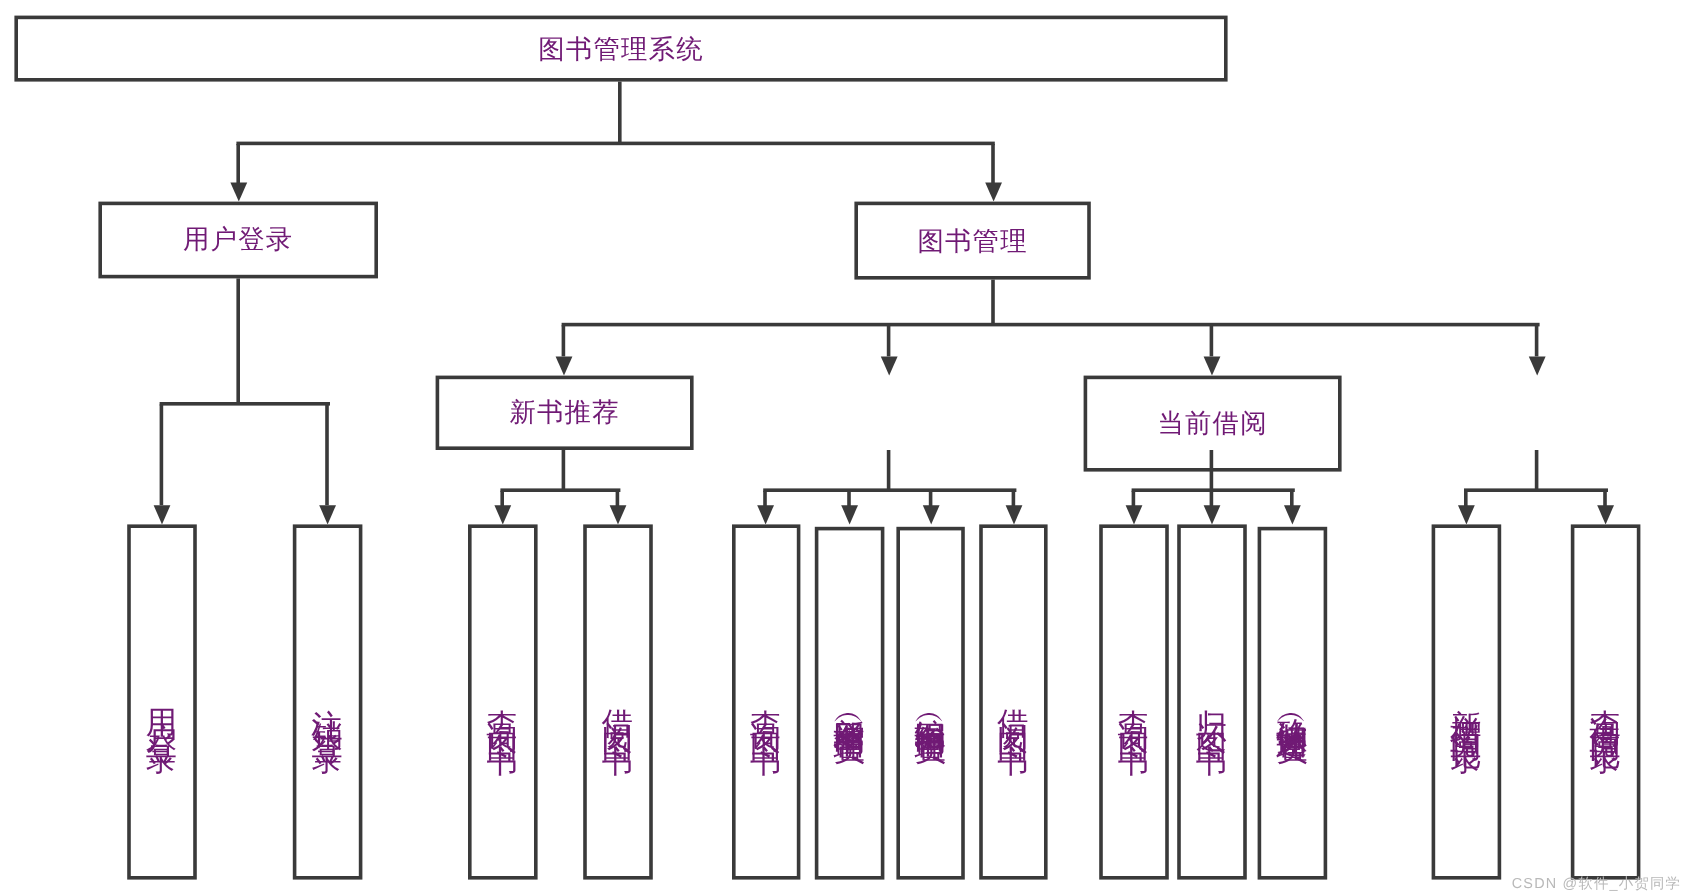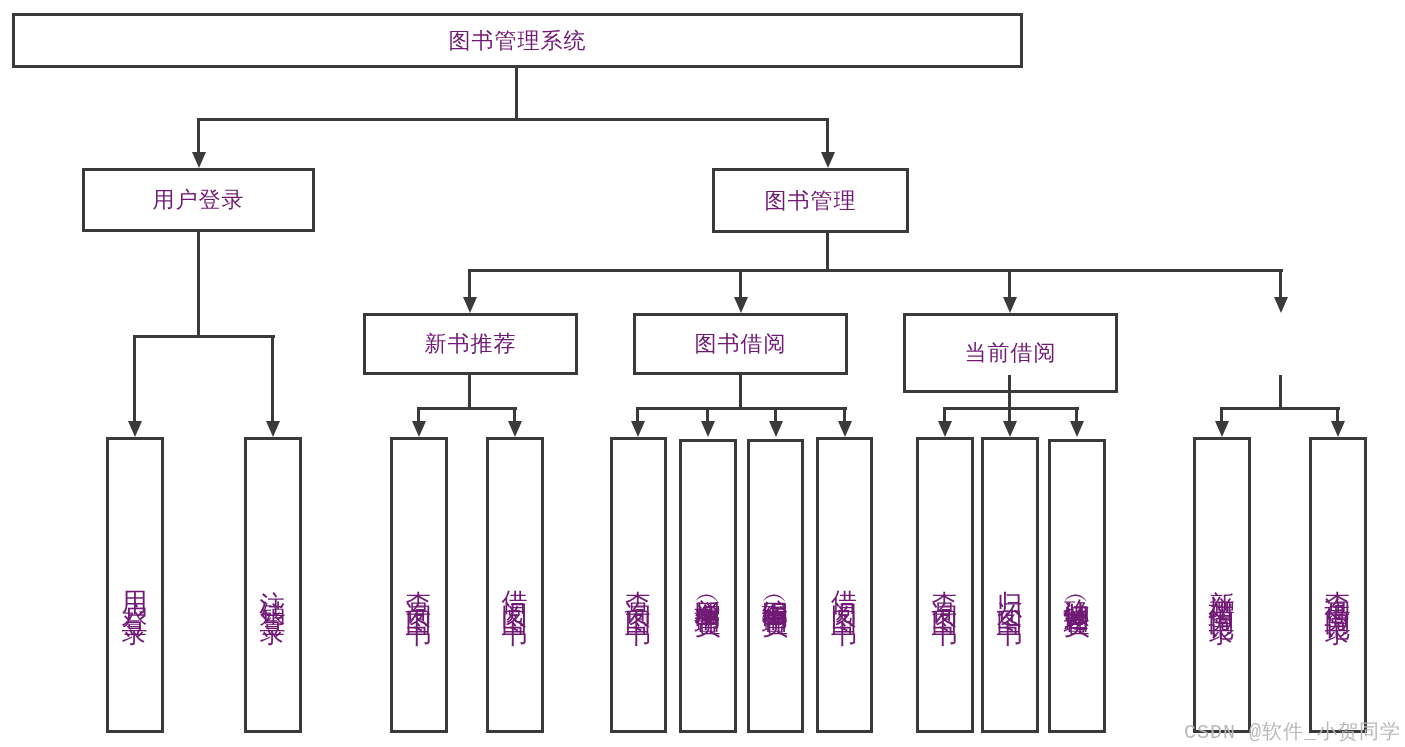--- a/index.html
+++ b/index.html
@@ -18,22 +18,22 @@
   .sp-mid{letter-spacing:6px;margin-bottom:-6px;}
   .sp-tight{letter-spacing:2px;margin-bottom:-2px;}
   .vline{position:absolute;width:3px;background:#3a3a3a;}
   .hline{position:absolute;height:3px;background:#3a3a3a;}
   .arrow{
     position:absolute;width:0;height:0;
     border-left:7px solid transparent;border-right:7px solid transparent;
     border-top:16px solid #3a3a3a;
   }
   .watermark{
-    position:absolute;right:4px;bottom:2px;font-size:20px;color:#b9b9b9;
-    letter-spacing:1px;white-space:nowrap;font-family:Liberation Mono, monospace;
+    position:absolute;right:4px;bottom:2px;font-size:12px;color:#b9b9b9;
+    letter-spacing:1px;white-space:nowrap;
   }
 </style>
 </head>
 <body>
 
 <div class="canvas">
 
   <div class="box hbox" style="left:12px;top:13px;width:1011px;height:55px">图书管理系统</div>
 
   <div class="vline" style="left:515px;top:68px;height:52px"></div>
@@ -65,21 +65,20 @@
   <div class="vline" style="left:468px;top:271px;height:26px"></div>
   <div class="arrow" style="left:463px;top:297px"></div>
   <div class="vline" style="left:739px;top:271px;height:26px"></div>
   <div class="arrow" style="left:734px;top:297px"></div>
   <div class="vline" style="left:1008px;top:271px;height:26px"></div>
   <div class="arrow" style="left:1003px;top:297px"></div>
   <div class="vline" style="left:1279px;top:271px;height:26px"></div>
   <div class="arrow" style="left:1274px;top:297px"></div>
 
   <div class="box hbox" style="left:363px;top:313px;width:215px;height:62px">新书推荐</div>
-  <div class="box hbox" style="left:633px;top:313px;width:215px;height:62px">图书借阅</div>
   <div class="box hbox" style="left:903px;top:313px;width:215px;height:80px">当前借阅</div>
 
   <div class="vline" style="left:468px;top:375px;height:34px"></div>
   <div class="hline" style="left:417px;top:407px;width:100px"></div>
   <div class="vline" style="left:417px;top:409px;height:14px"></div>
   <div class="arrow" style="left:412px;top:421px"></div>
   <div class="vline" style="left:513px;top:409px;height:14px"></div>
   <div class="arrow" style="left:508px;top:421px"></div>
 
   <div class="box vbox" style="left:390px;top:437px;width:58px;height:296px">

